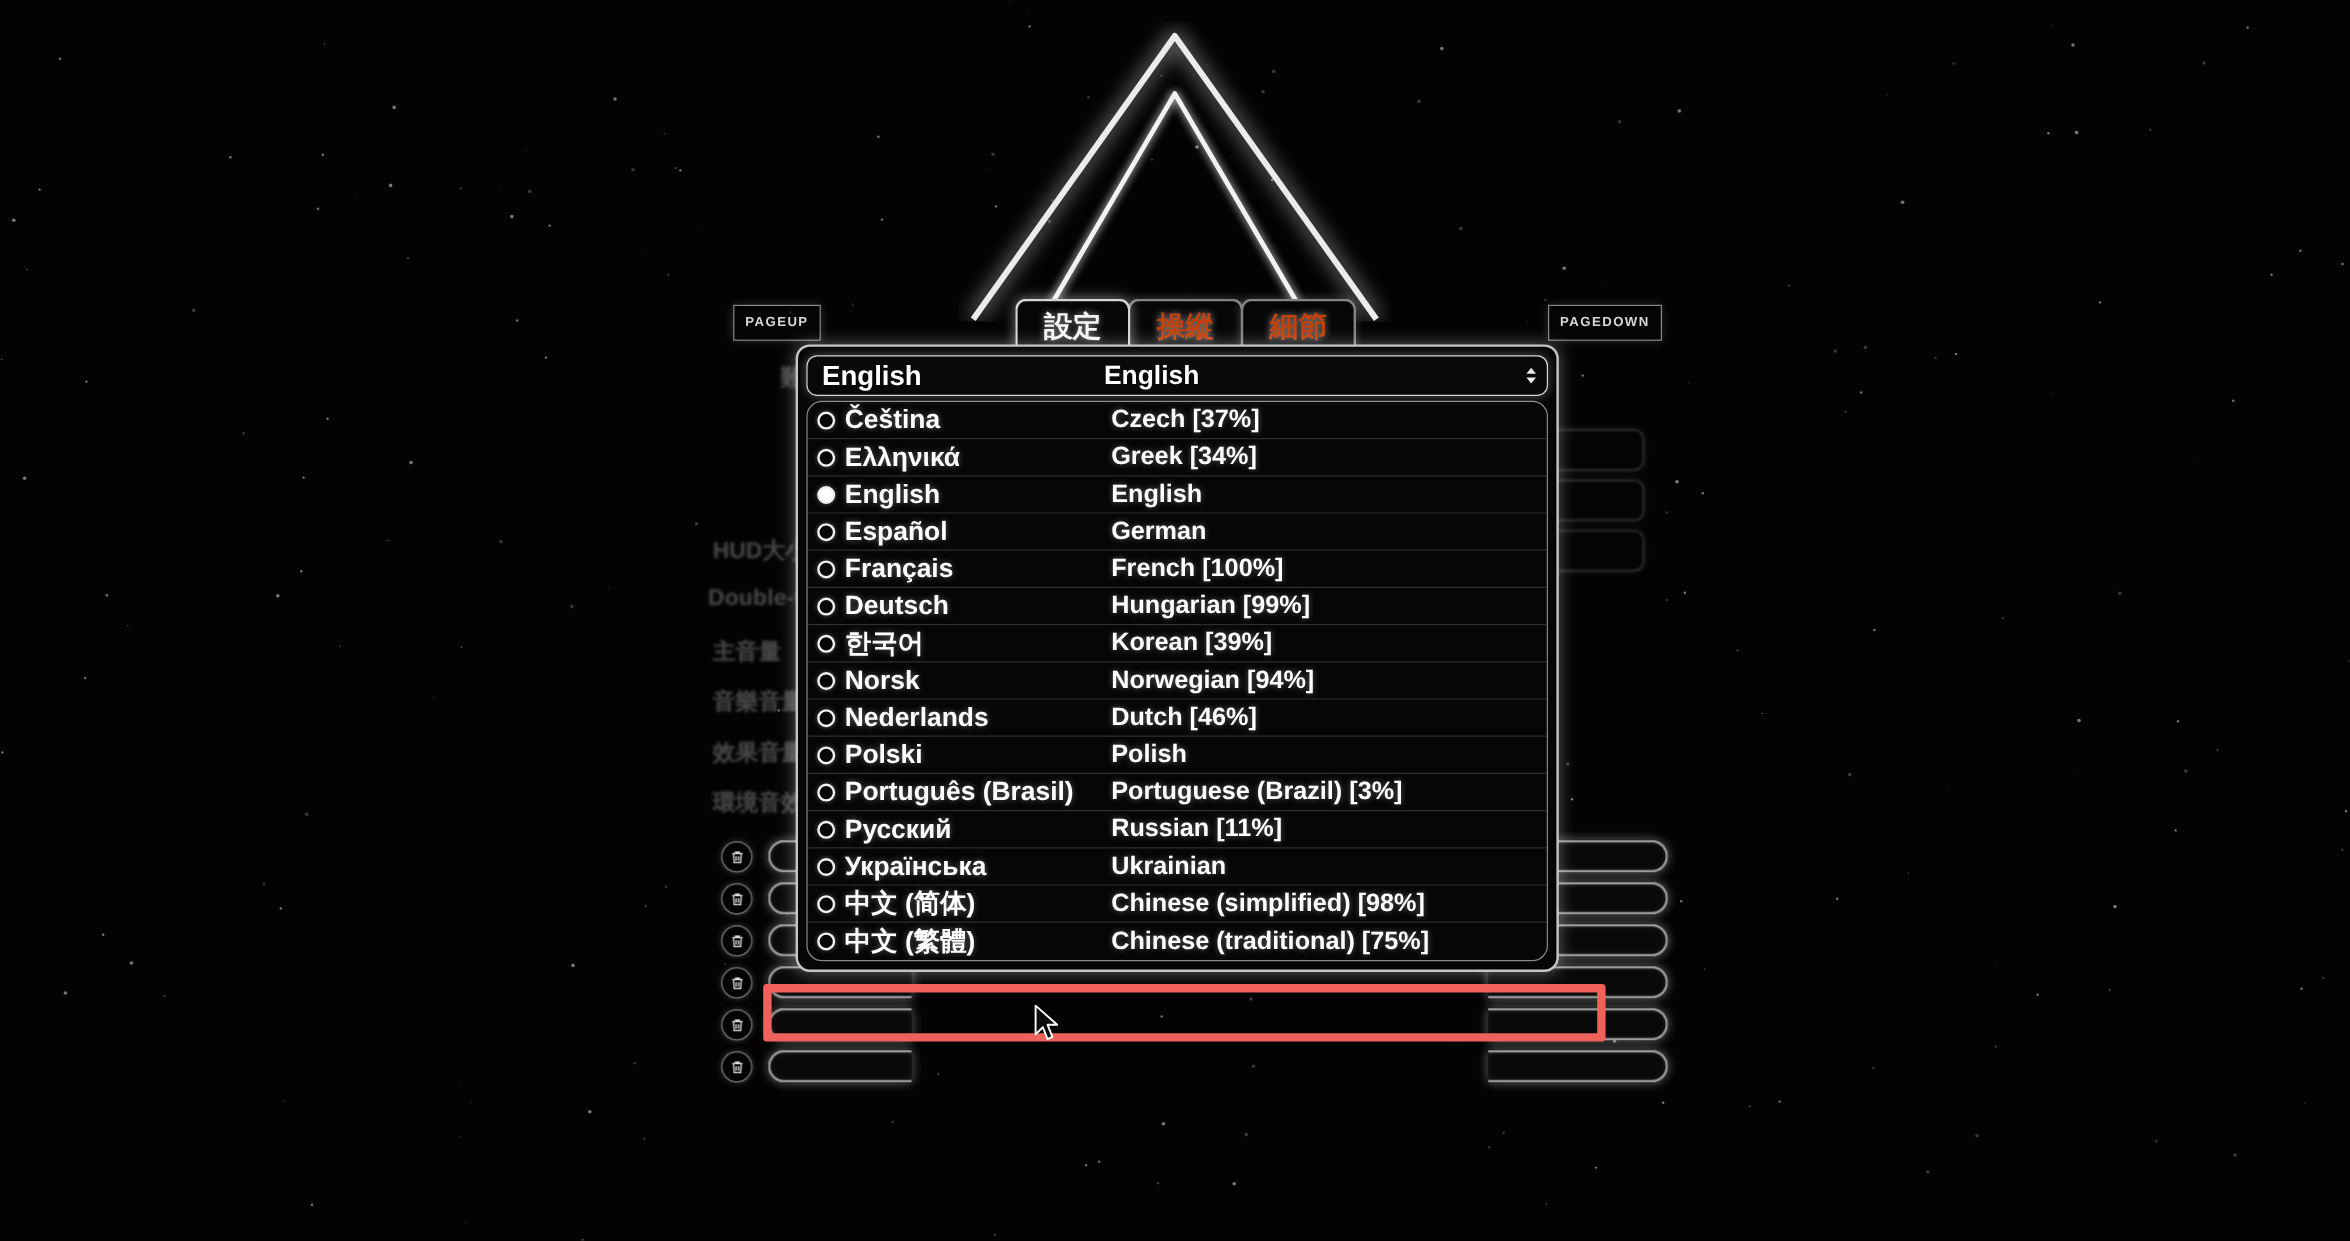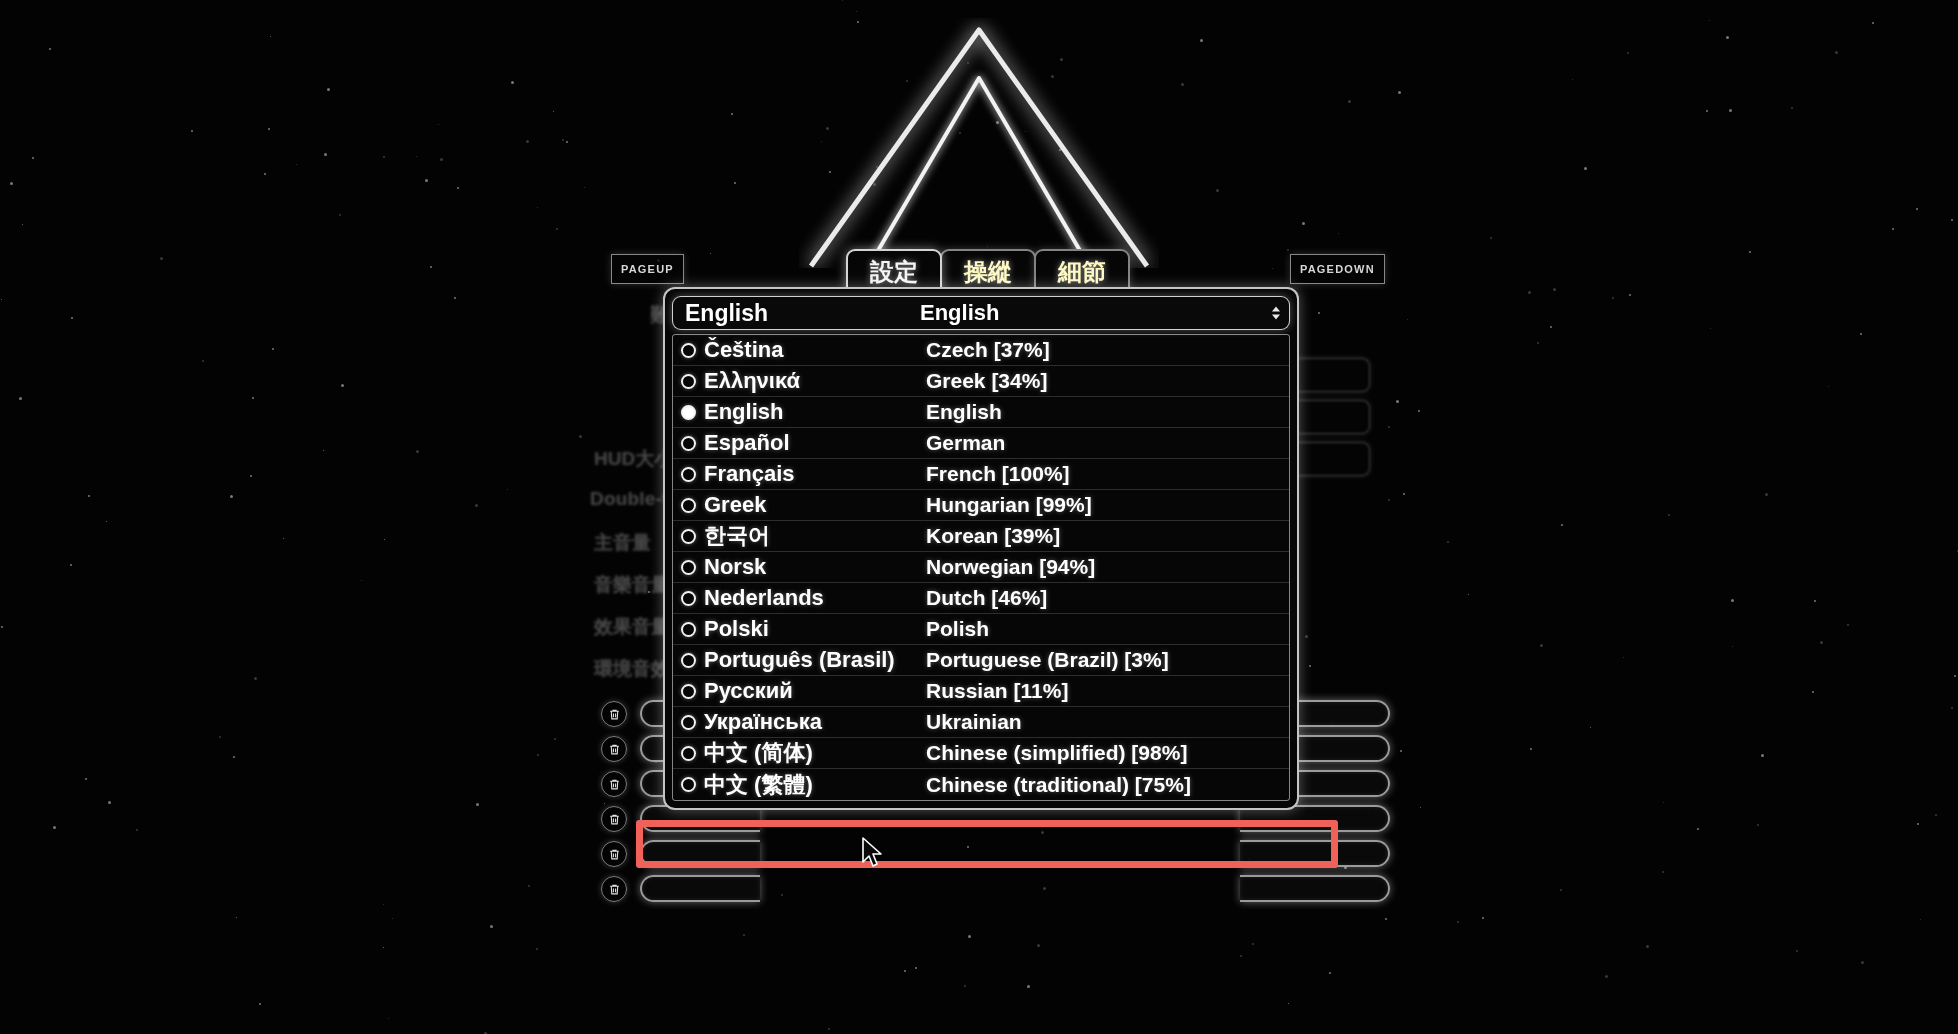--- a/index.html
+++ b/index.html
@@ -106,21 +106,21 @@
     border:2px solid rgba(250,250,250,.85);
     border-bottom:none;
     border-radius:9px 9px 0 0;
     box-shadow:0 0 11px rgba(255,255,255,.45);
     text-shadow:0 0 6px rgba(255,255,255,.55);
     margin-right:-2px;
   }
   .tab.inactive {
     border-color:rgba(235,235,235,.55);
     box-shadow:0 0 8px rgba(255,255,255,.22);
-    color:#fef9c3;
+    color:#c2410c;
     z-index:1;
     font-family:Liberation Serif, serif;
   }
   .tab.active { z-index:3; }
 
   
   #dropdown {
     position:absolute;
     left:663px; top:287px;
     width:636px;
@@ -150,21 +150,21 @@
   }
   #dd-stepper i {
     display:block; width:0; height:0;
     border-left:4px solid transparent; border-right:4px solid transparent;
   }
   #dd-stepper i.up   { border-bottom:5px solid #e9e9e9; }
   #dd-stepper i.down { border-top:5px solid #e9e9e9; }
 
   #dd-list {
     border:1.5px solid rgba(240,240,240,.55);
-    border-radius:3px;
+    border-radius:13px;
     background:transparent;
     overflow:hidden;
   }
   .lang-row {
     position:relative;
     display:flex; align-items:center;
     height:31px;
     padding-left:8px;
     border-bottom:1px solid rgba(230,230,230,.18);
   }
@@ -598,21 +598,21 @@
           <span class="lang-native">Español</span>
           <span class="lang-en">German</span>
         </div>
         <div class="lang-row">
           <span class="radio"></span>
           <span class="lang-native">Français</span>
           <span class="lang-en">French [100%]</span>
         </div>
         <div class="lang-row">
           <span class="radio"></span>
-          <span class="lang-native">Greek</span>
+          <span class="lang-native">Deutsch</span>
           <span class="lang-en">Hungarian [99%]</span>
         </div>
         <div class="lang-row">
           <span class="radio"></span>
           <span class="lang-native">한국어</span>
           <span class="lang-en">Korean [39%]</span>
         </div>
         <div class="lang-row">
           <span class="radio"></span>
           <span class="lang-native">Norsk</span>

